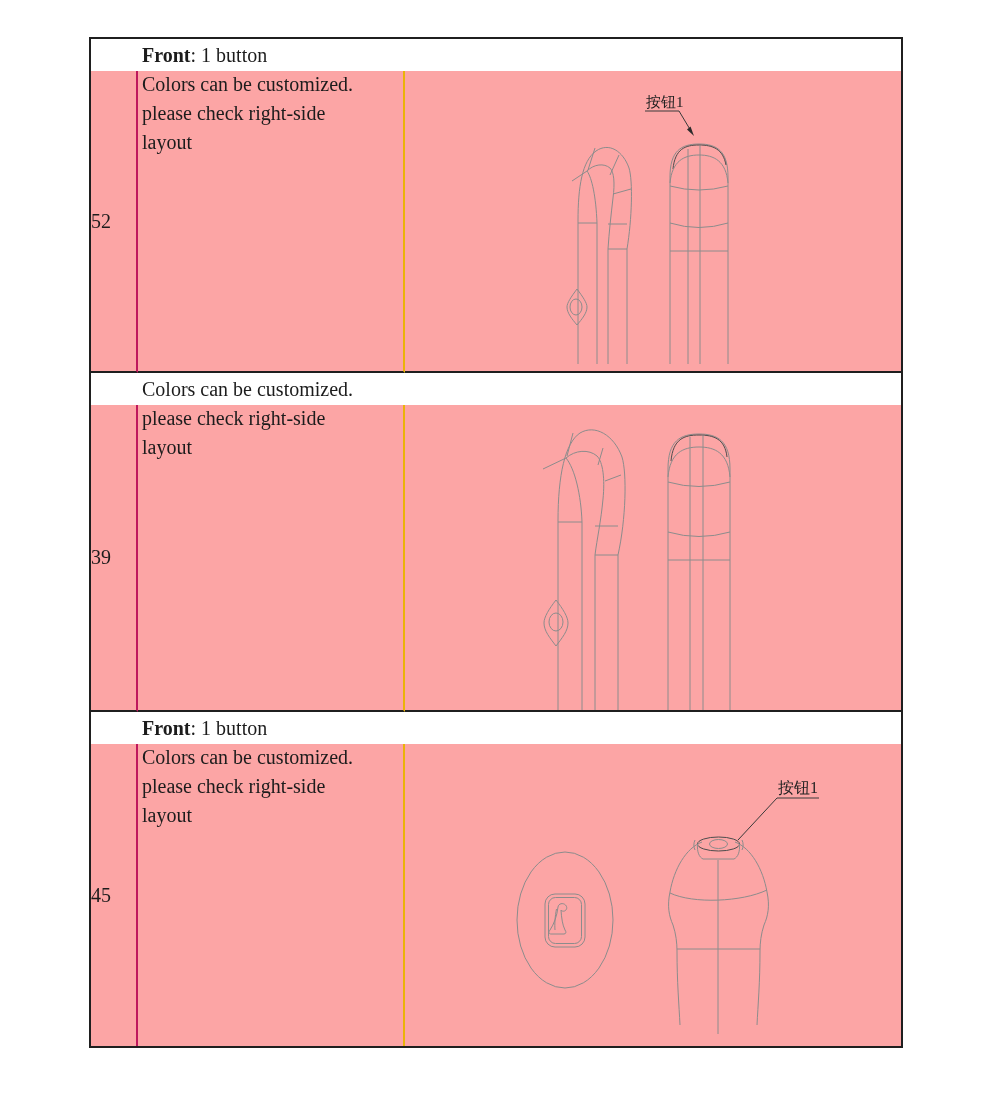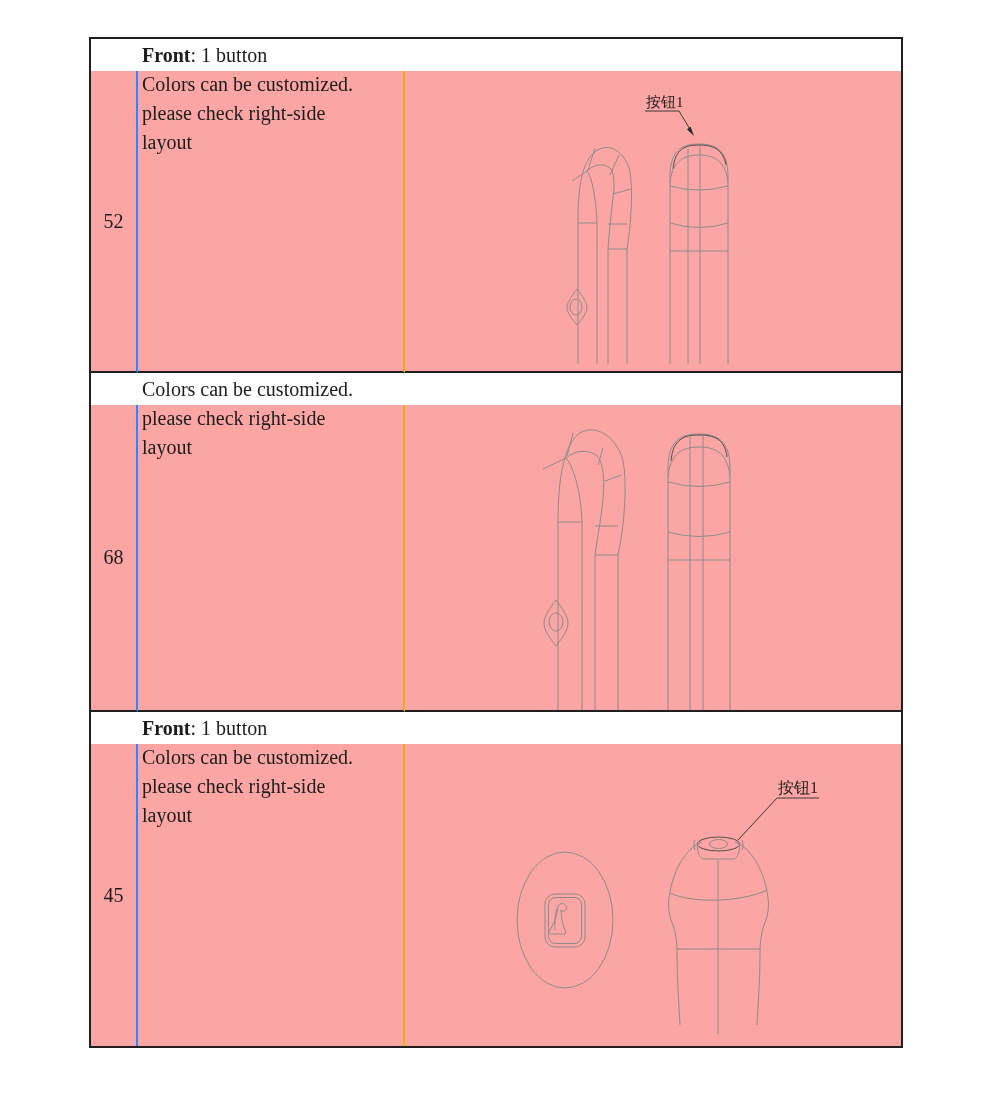--- a/index.html
+++ b/index.html
@@ -5,21 +5,21 @@
   html,body{margin:0;padding:0;background:#ffffff;}
   body{width:1000px;height:1102px;position:relative;font-family:"Liberation Serif","DejaVu Serif",serif;color:#1c1c1c;}
   .spec-table{
     position:absolute;left:89px;top:37px;width:814px;height:1011px;
     box-sizing:border-box;border:2px solid #1f1f1f;
     display:grid;grid-template-columns:47px 267px 1fr;grid-template-rows:334px 339px 1fr;
     background:#ffffff;
   }
   .trow{display:contents;}
   .cell{box-sizing:border-box;background:#fca5a5;margin-top:32px;}
-  .c-num{border-right:2px solid #3b82f6;display:flex;align-items:center;justify-content:center;
+  .c-num{border-right:2px solid #be185d;display:flex;align-items:center;
          font-size:20px;}
   .c-desc{border-right:2px solid #eab308;display:flex;flex-direction:column;justify-content:flex-start;
           padding-left:4px;padding-right:14px;font-size:20px;line-height:29px;}
   .c-desc .inner{transform:translateY(-30px);}
   .trow:not(:last-of-type) .cell{border-bottom:2px solid #1f1f1f;}
   .c-draw{position:relative;overflow:hidden;}
   .c-draw svg{position:absolute;left:0;top:0;display:block;}
   .desc-line{white-space:nowrap;}
   .desc-line:empty{display:none;}
   .b{font-weight:bold;}
@@ -87,21 +87,21 @@
           <path class="callout" d="M240,40 L274,40"></path>
           <path class="callout" d="M274,40 L286,60"></path>
           <polygon class="arrow" points="289,65 282,58.5 285.5,55.5"></polygon>
         </g>
       </svg>
     </div>
   </div>
 
   <div class="trow">
     <div class="cell c-num">
-      <span>68</span>
+      <span>39</span>
     </div>
     <div class="cell c-desc">
       <div class="inner">
         <div class="desc-line">Colors can be customized.</div>
         <div class="desc-line">please check right-side</div>
         <div class="desc-line">layout</div>
 
       </div>
     </div>
     <div class="cell c-draw">

